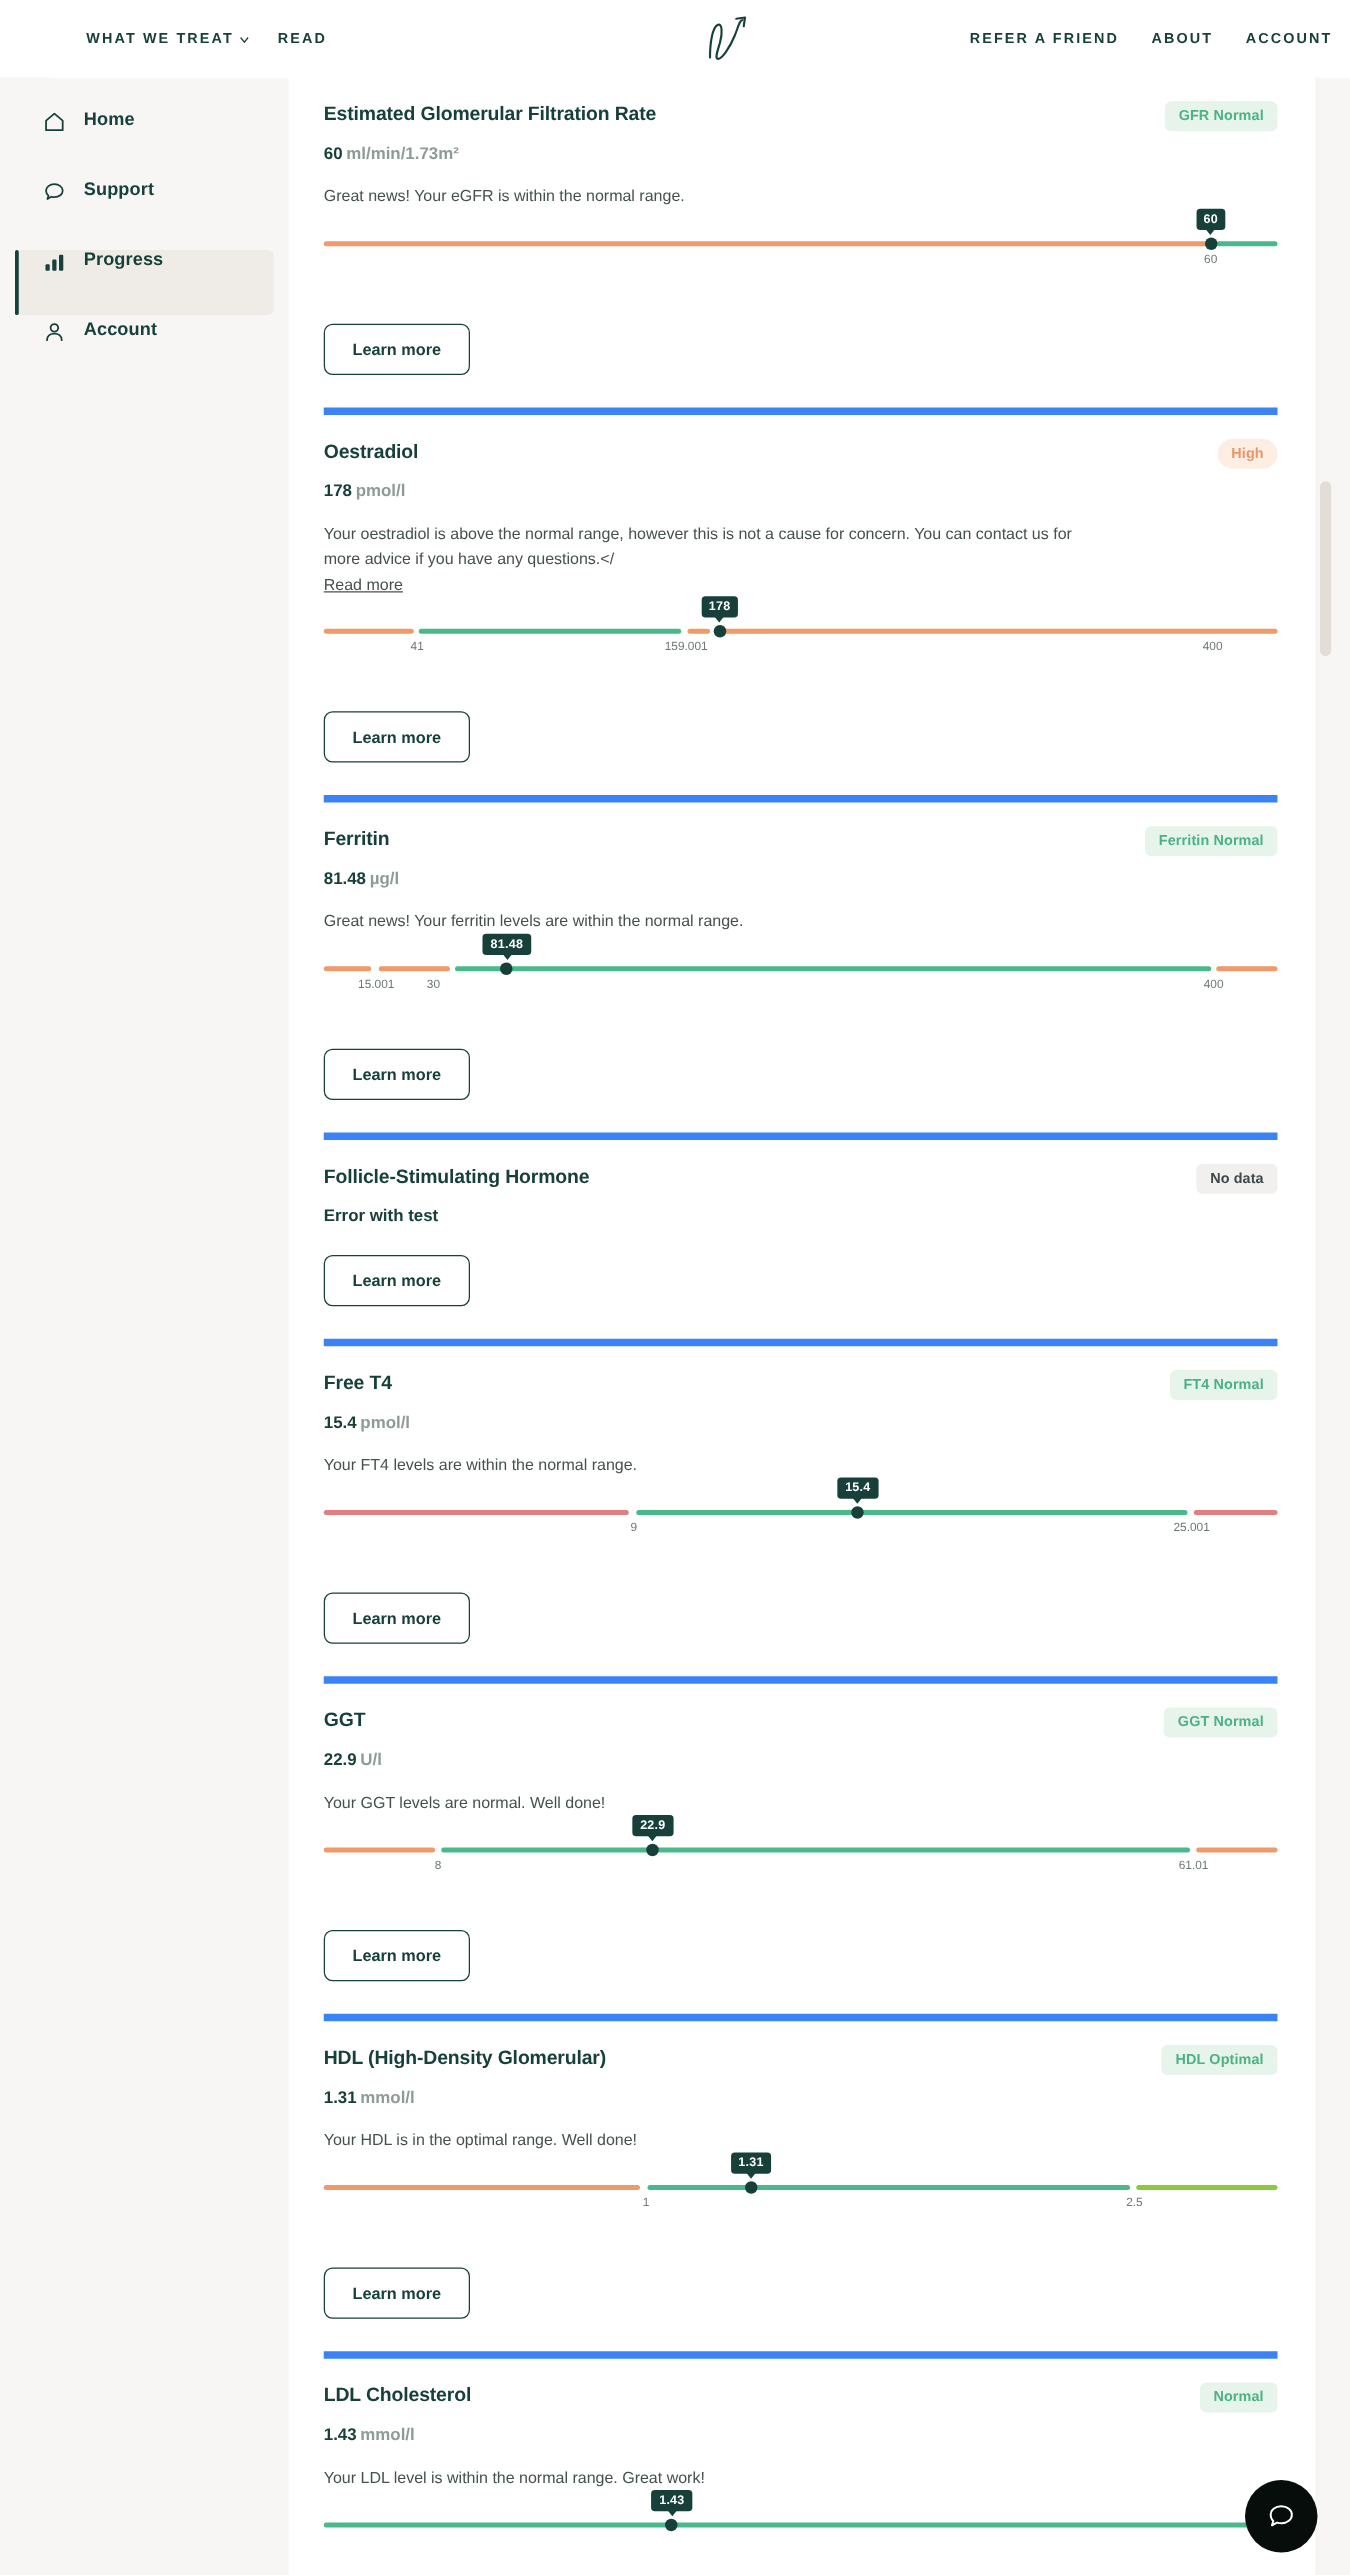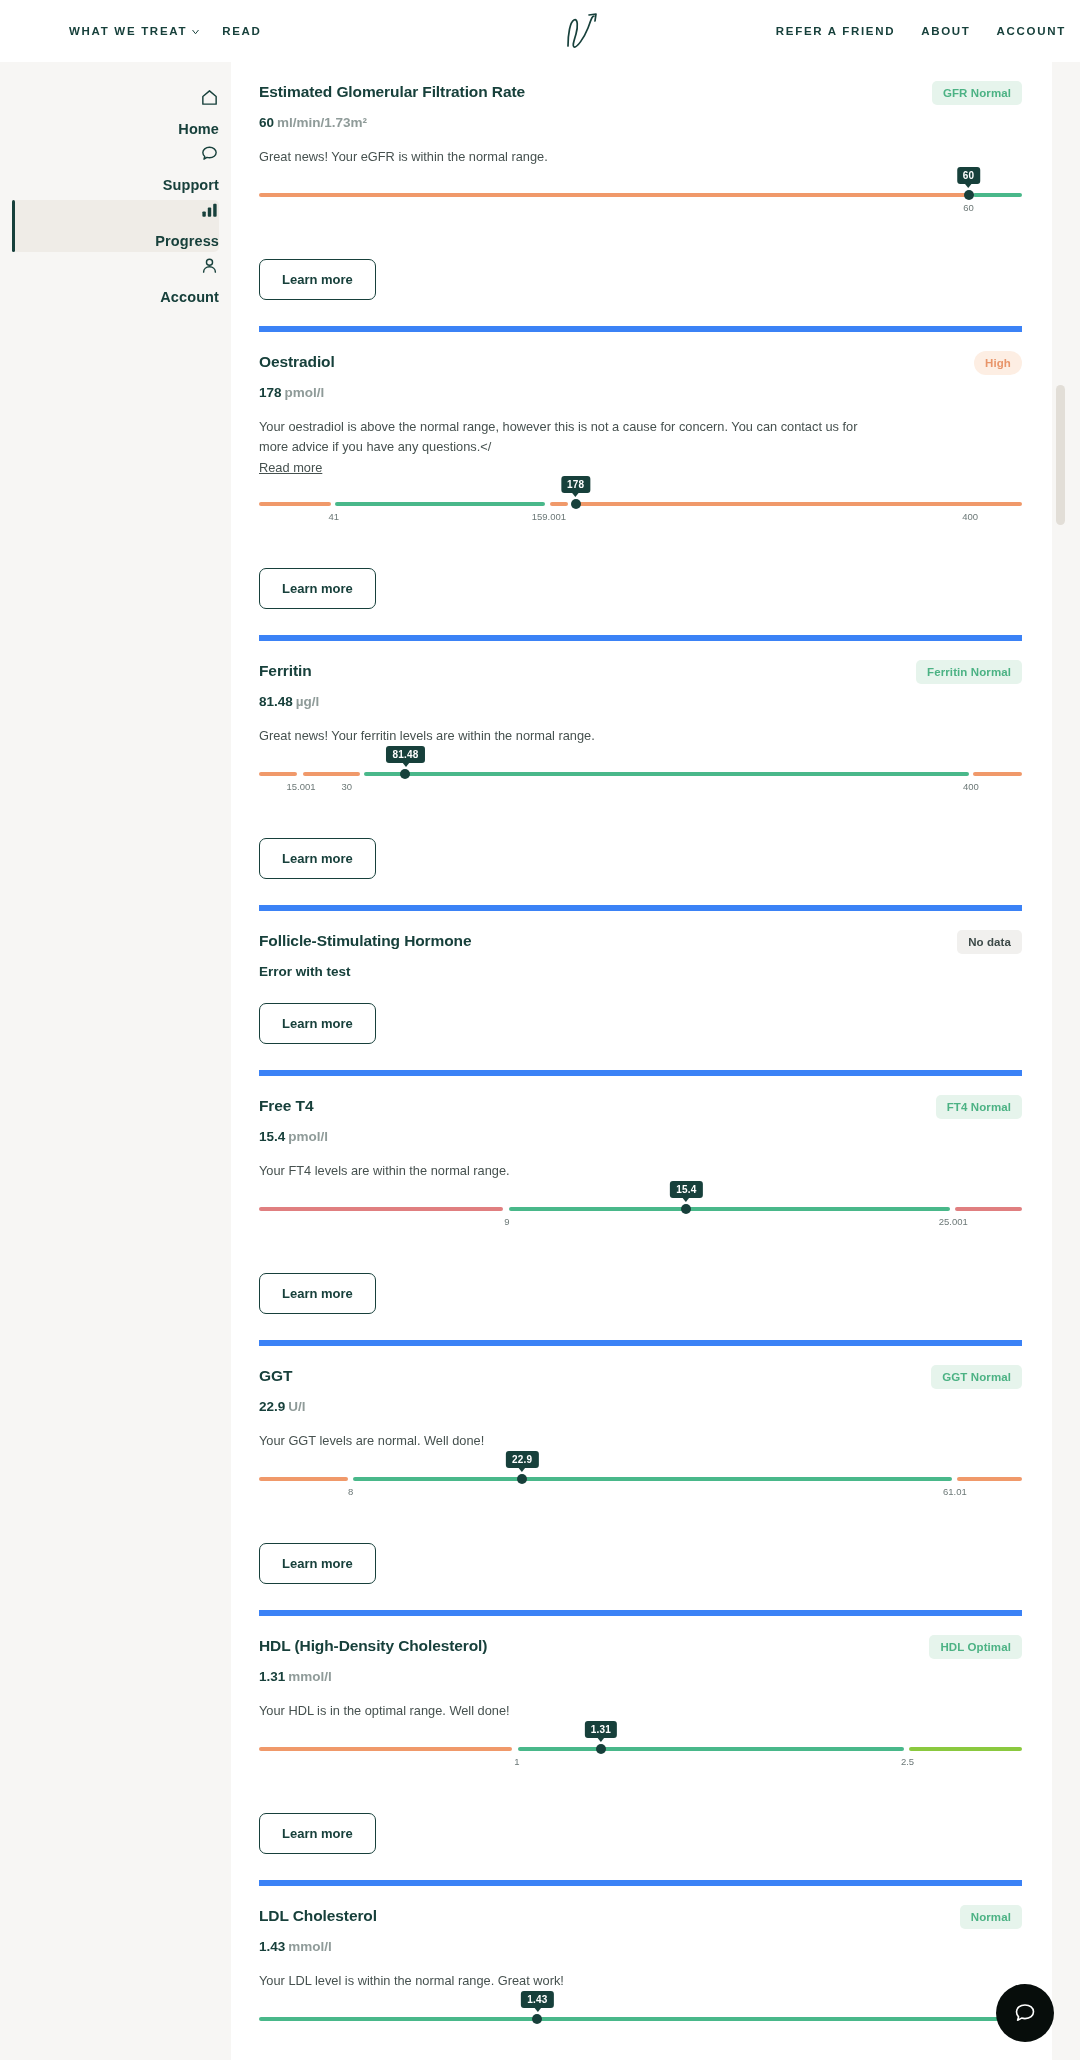--- a/index.html
+++ b/index.html
@@ -36,27 +36,26 @@
   .bag-icon { width: 17px; height: 21px; display: block; }
 
   
   .sidebar {
     position: absolute; top: 62px; left: 0;
     width: 231px; height: 1998px;
     background: #f7f6f4;
     padding-top: 26px;
   }
   .side-item {
-    display: flex; align-items: flex-end; gap: 14px;
+    display: flex; align-items: flex-start; gap: 14px;
     height: 52px; margin: 0 12px 4px 12px;
     padding-left: 22px;
     border-radius: 5px;
     cursor: pointer;
     color: #17403b;
-    flex-direction: column;
   }
   .side-item.active { background: #efece7; }
   .side-item.active::before {
     content: ""; position: absolute; left: 12px;
     width: 3px; height: 52px; background: #17403b; border-radius: 2px;
   }
   .side-label { font-size: 14.5px; font-weight: 700; letter-spacing: .1px; }
   .side-ico { width: 19px; height: 19px; flex: none; display: block; }
 
   
@@ -311,21 +310,21 @@
               <div class="seg" style="left:91.5%;width:8.5%;background:#f0996a;"></div>
               <div class="marker-bubble" style="left:34.5%;">22.9</div>
               <div class="marker-dot" style="left:34.5%;"></div>
               <div class="tick-label" style="left:12%;">8</div>
               <div class="tick-label" style="left:91.2%;">61.01</div>
             </div>
           </div><button class="learn-btn">Learn more</button></div>
       </div>
       <div class="card">
         <div class="card-inner"><div class="card-head">
-            <div class="card-title">HDL (High-Density Cholesterol)</div>
+            <div class="card-title">HDL (High-Density Glomerular)</div>
             <div class="badge optimal">HDL Optimal</div>
           </div><div class="card-value"><span>1.31</span><span class="unit">mmol/l</span></div><div class="card-desc">Your HDL is in the optimal range. Well done!</div><div class="range-wrap">
             <div class="bar">
               <div class="seg" style="left:0%;width:33.2%;background:#f0996a;"></div>
               <div class="seg" style="left:34%;width:50.5%;background:#49b88a;"></div>
               <div class="seg" style="left:85.2%;width:14.799999999999997%;background:#8bc93f;"></div>
               <div class="marker-bubble" style="left:44.8%;">1.31</div>
               <div class="marker-dot" style="left:44.8%;"></div>
               <div class="tick-label" style="left:33.8%;">1</div>
               <div class="tick-label" style="left:85%;">2.5</div>

